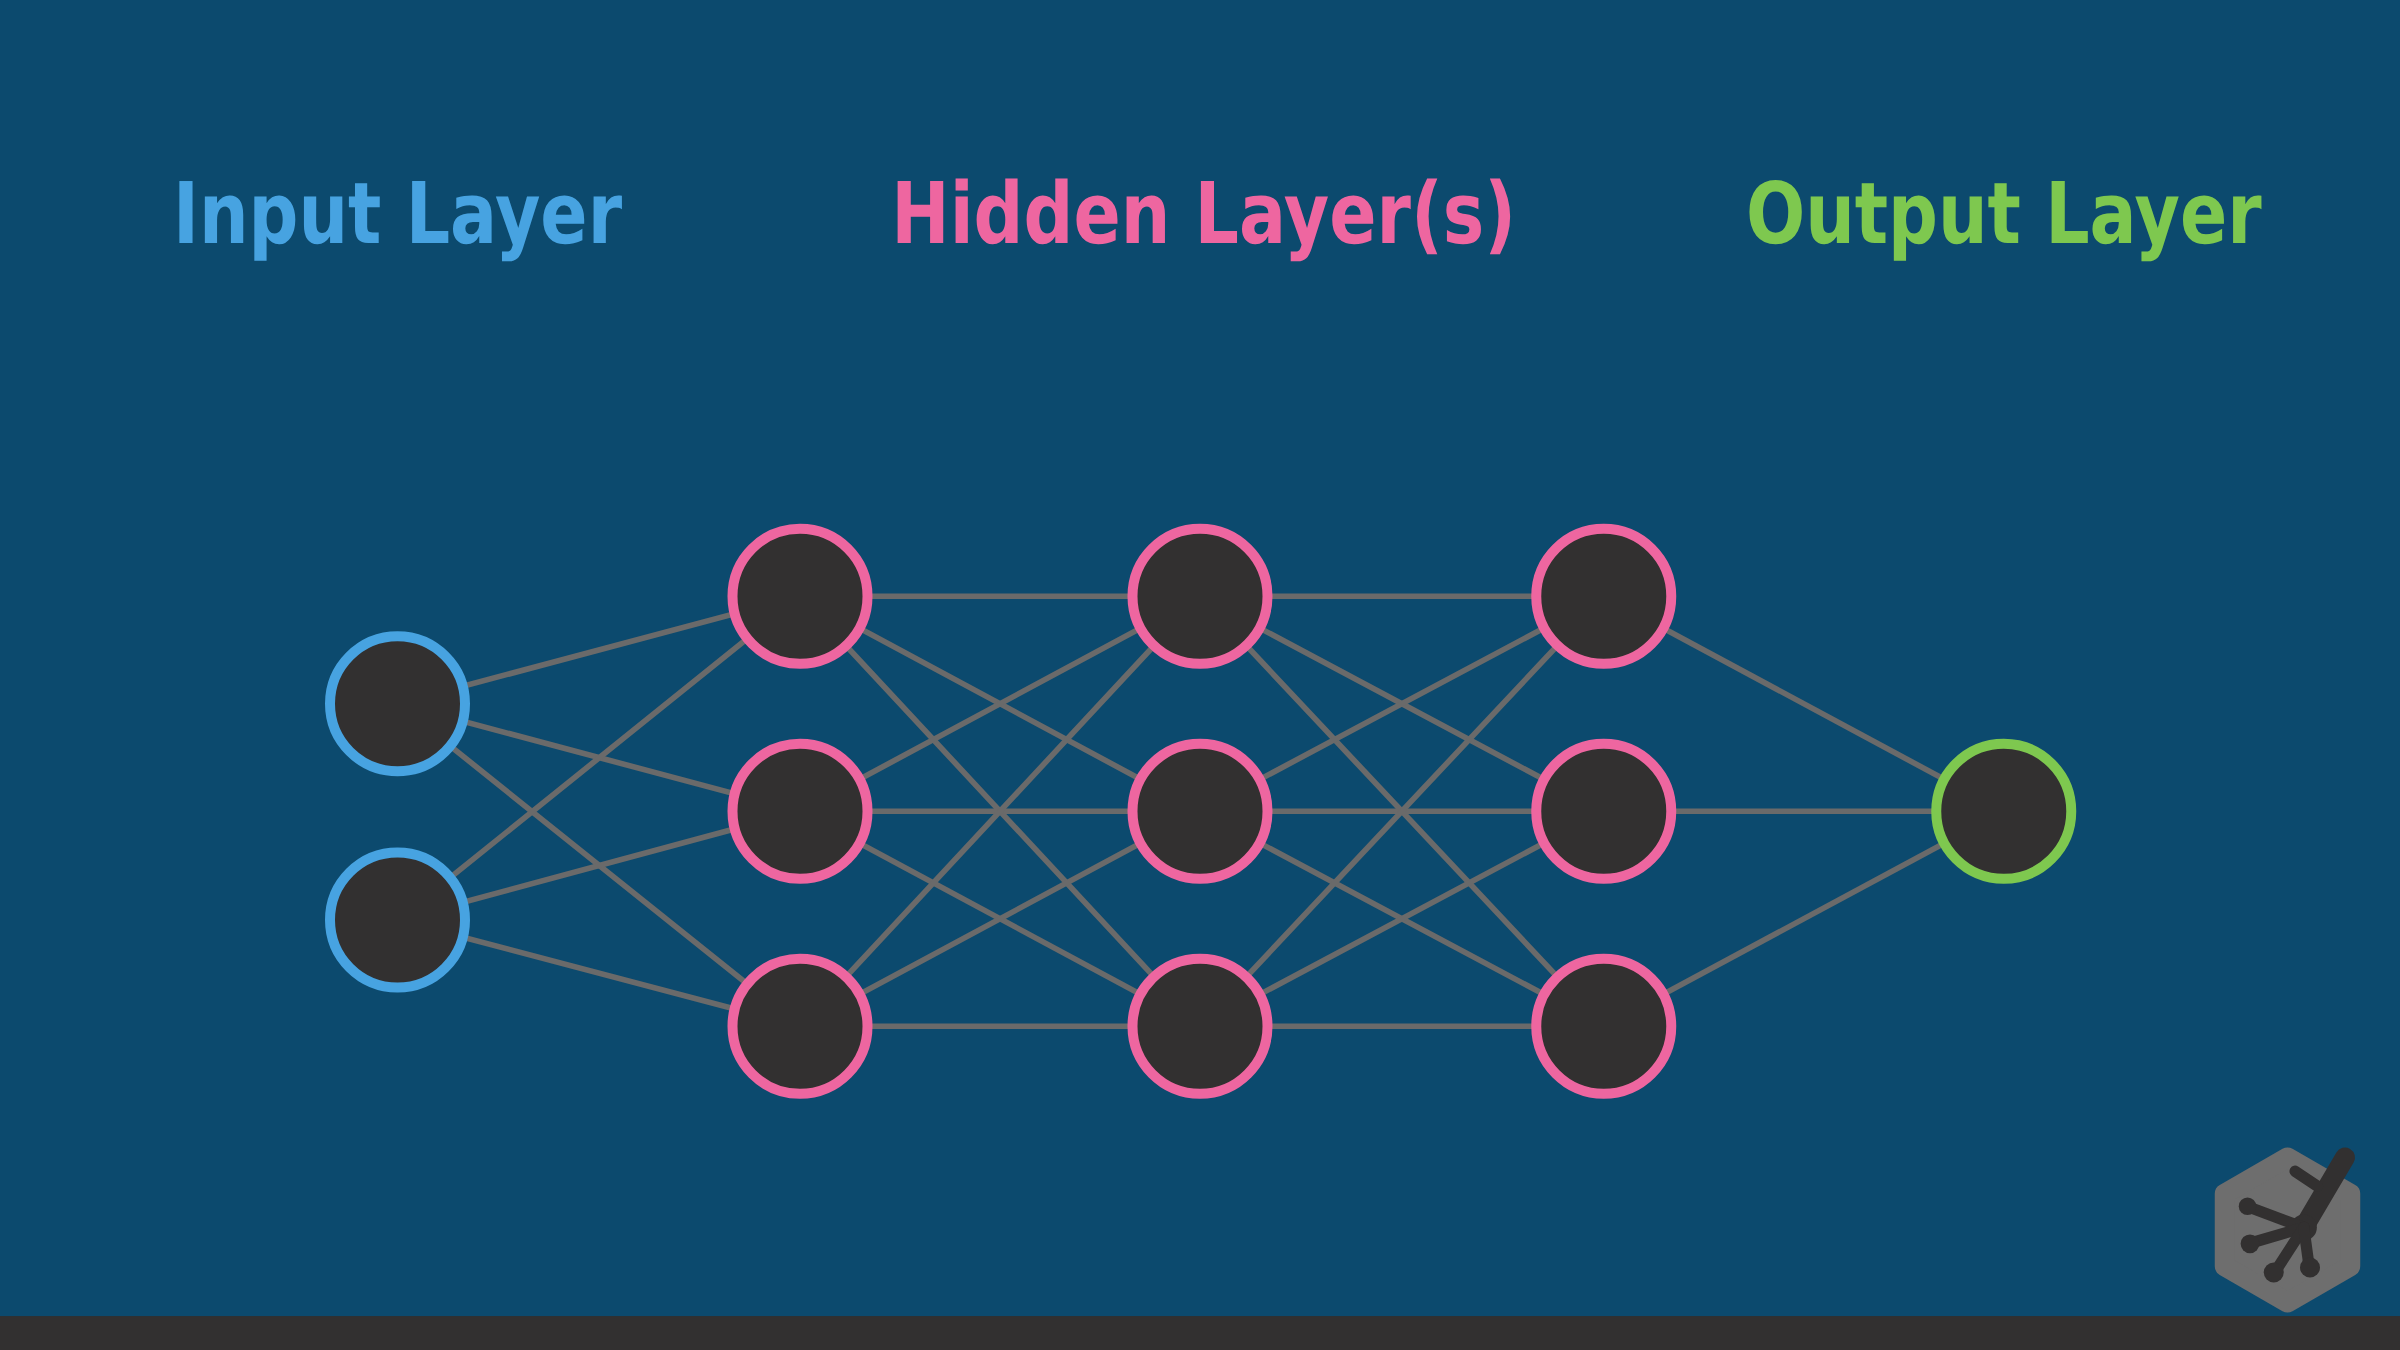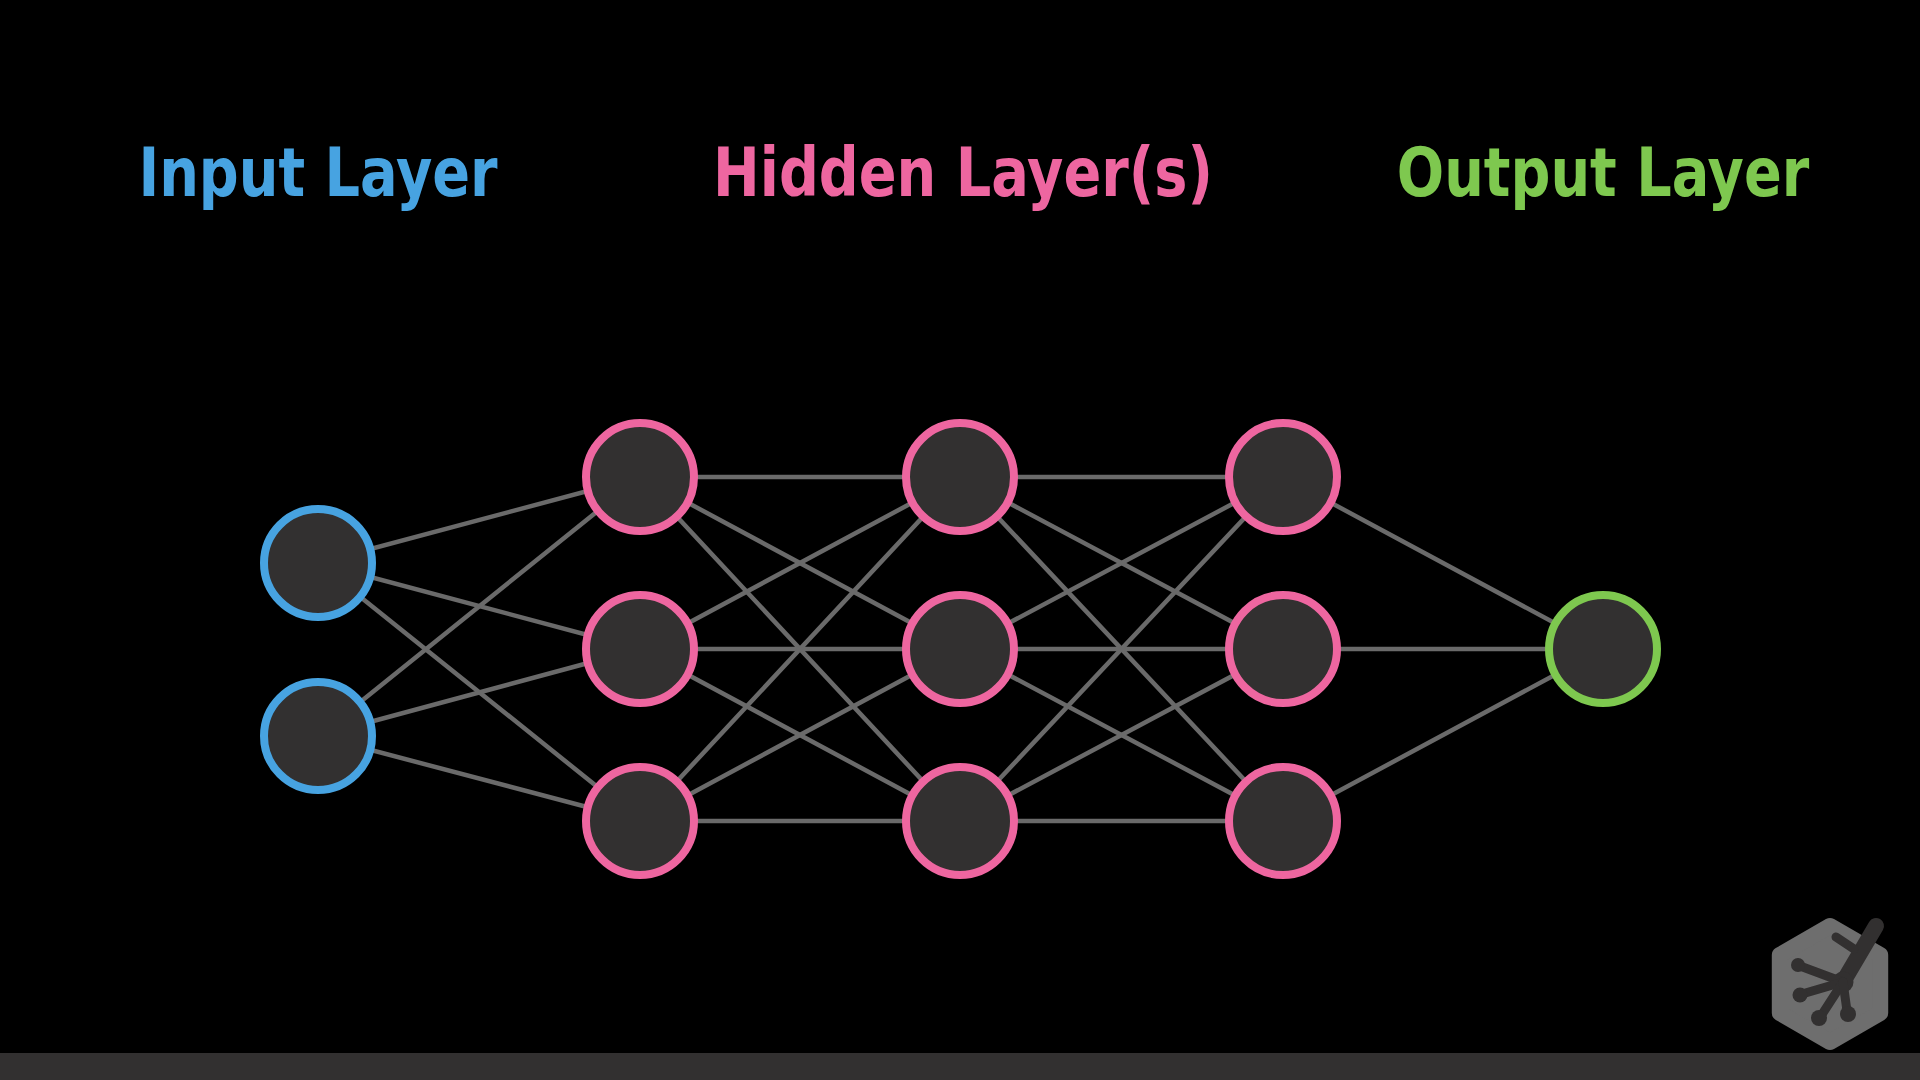--- a/index.html
+++ b/index.html
@@ -4,21 +4,21 @@
 <style>
   html, body {
     margin: 0;
     padding: 0;
     background: #323030;
   }
   .stage {
     position: relative;
     width: 1920px;
     height: 1053px;
-    background: #000000;
+    background: #0c4a6e;
     overflow: hidden;
     font-family: "DejaVu Sans", "Liberation Sans", sans-serif;
   }
   .layer-label {
     position: absolute;
     transform: translate(-50%, -50%) scaleX(0.82);
     font-size: 68px;
     font-weight: bold;
     white-space: nowrap;
     letter-spacing: 0px;

